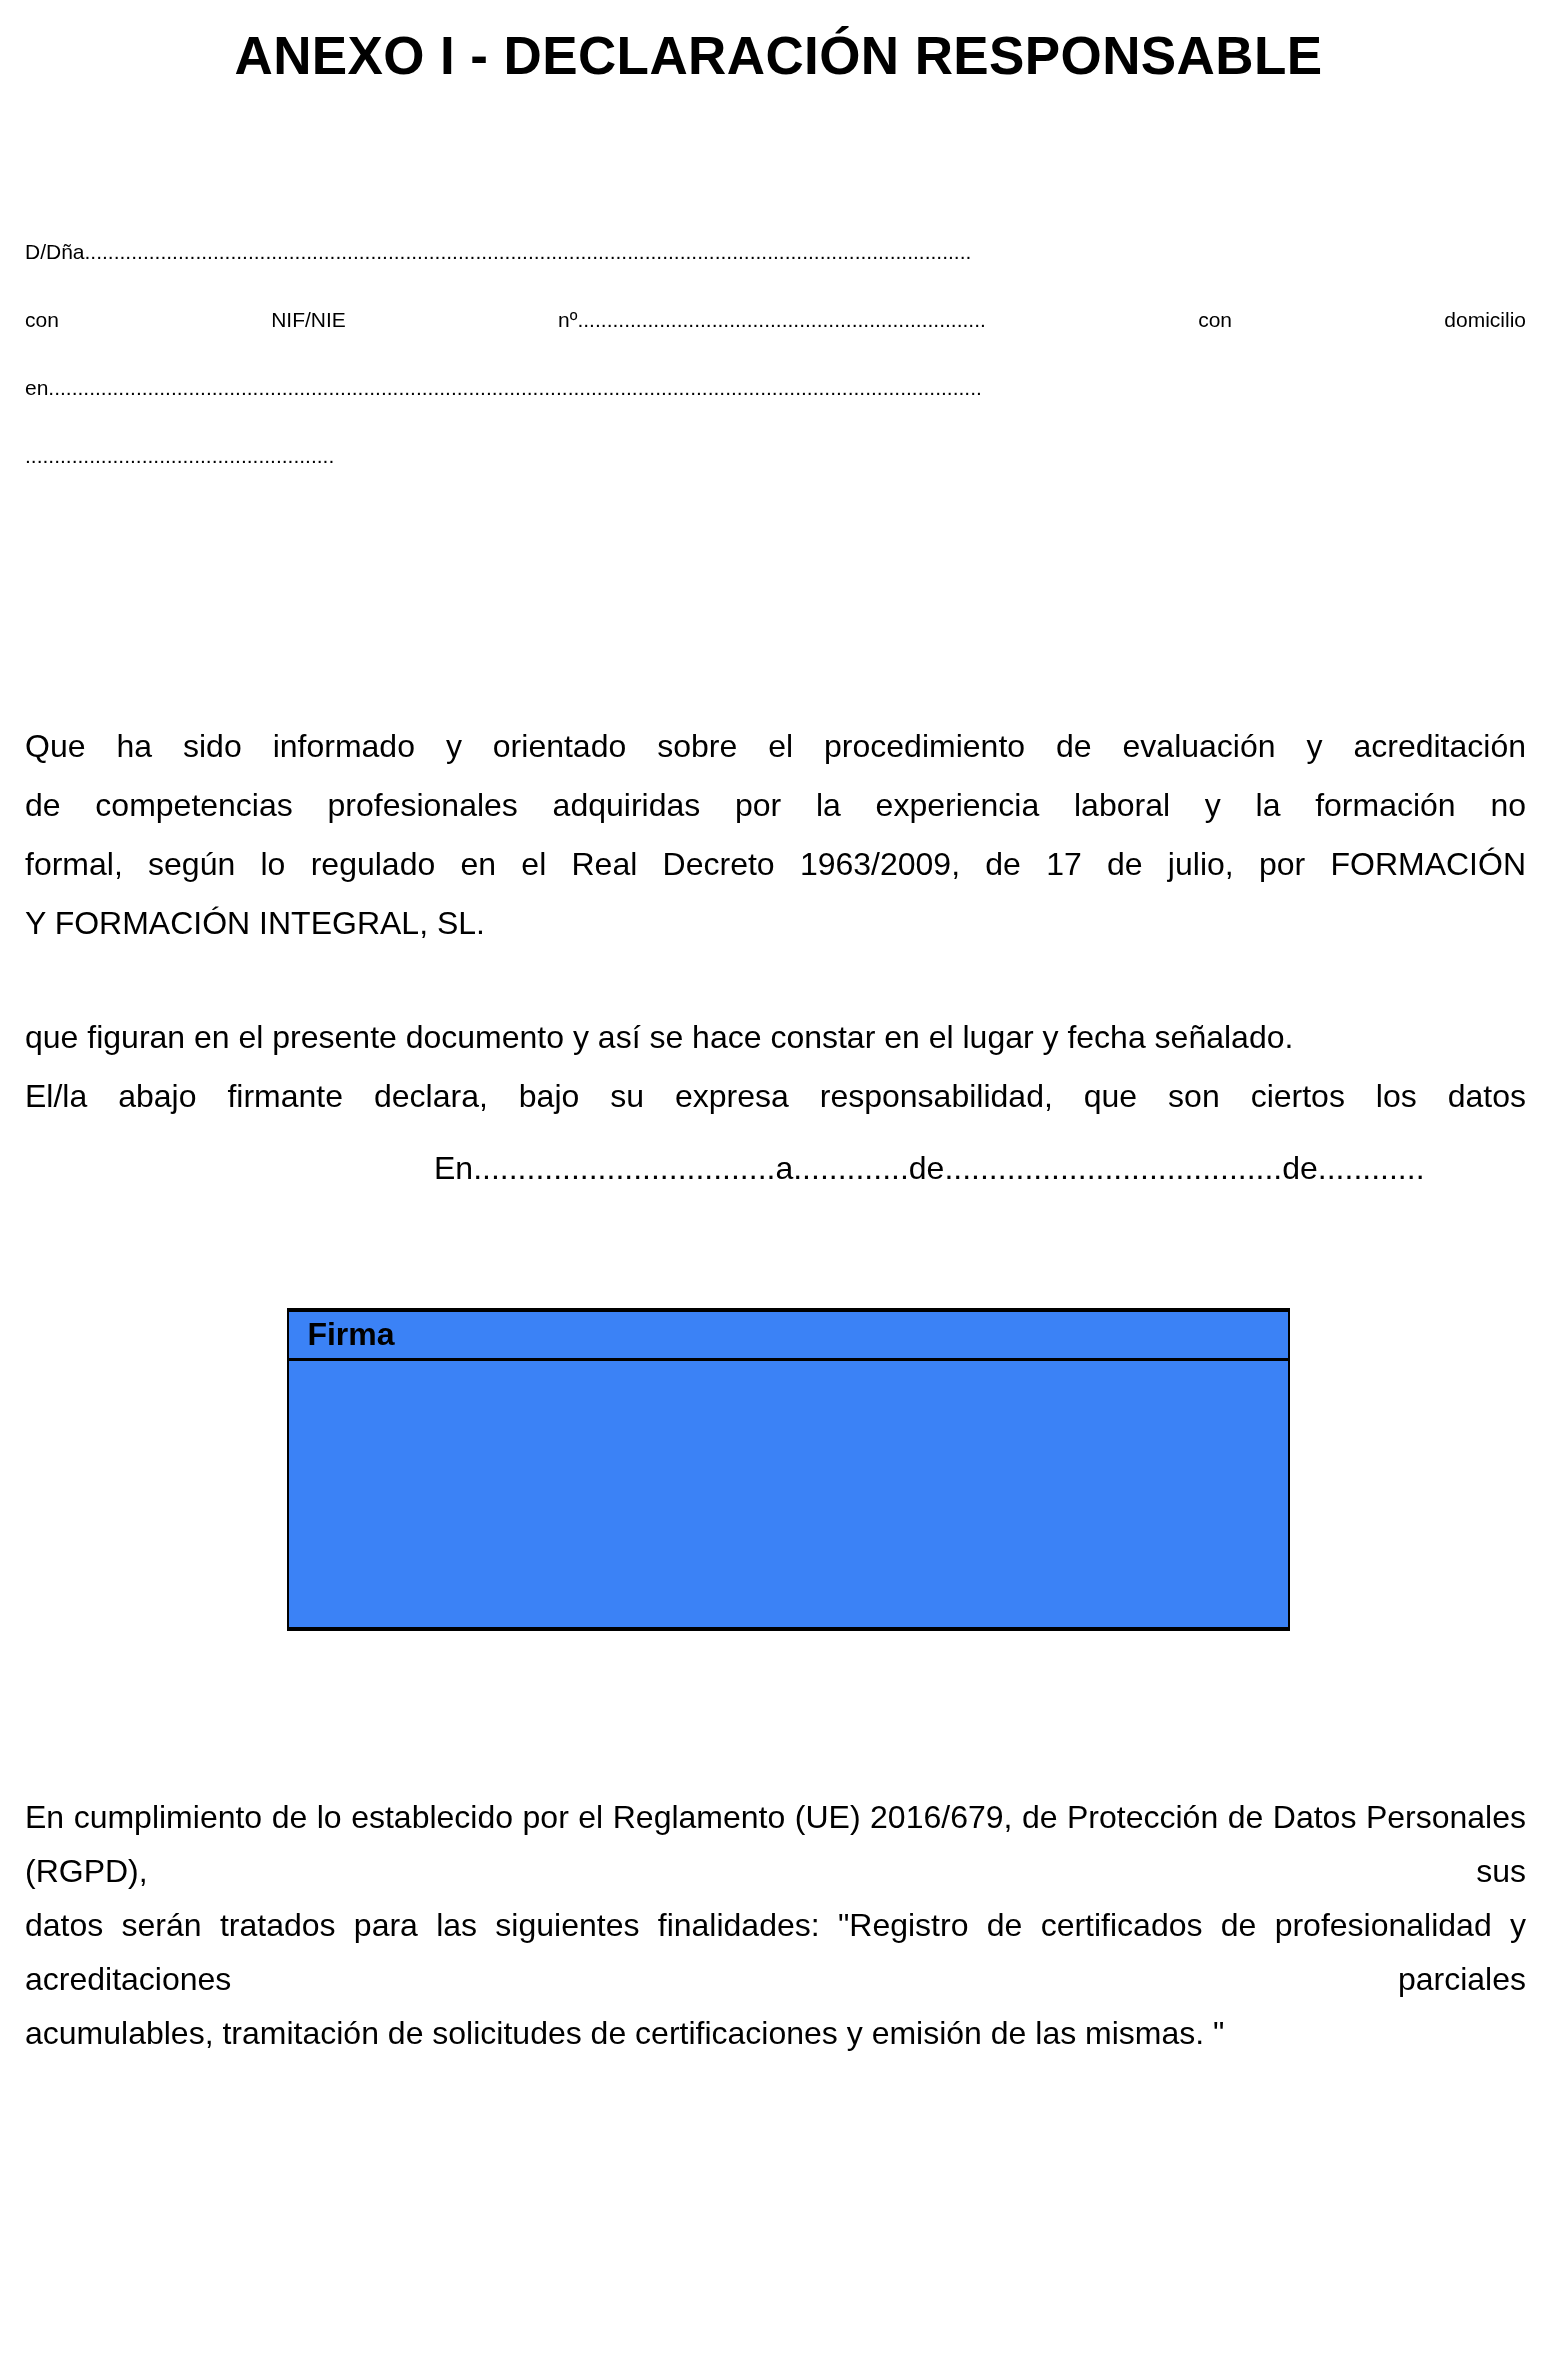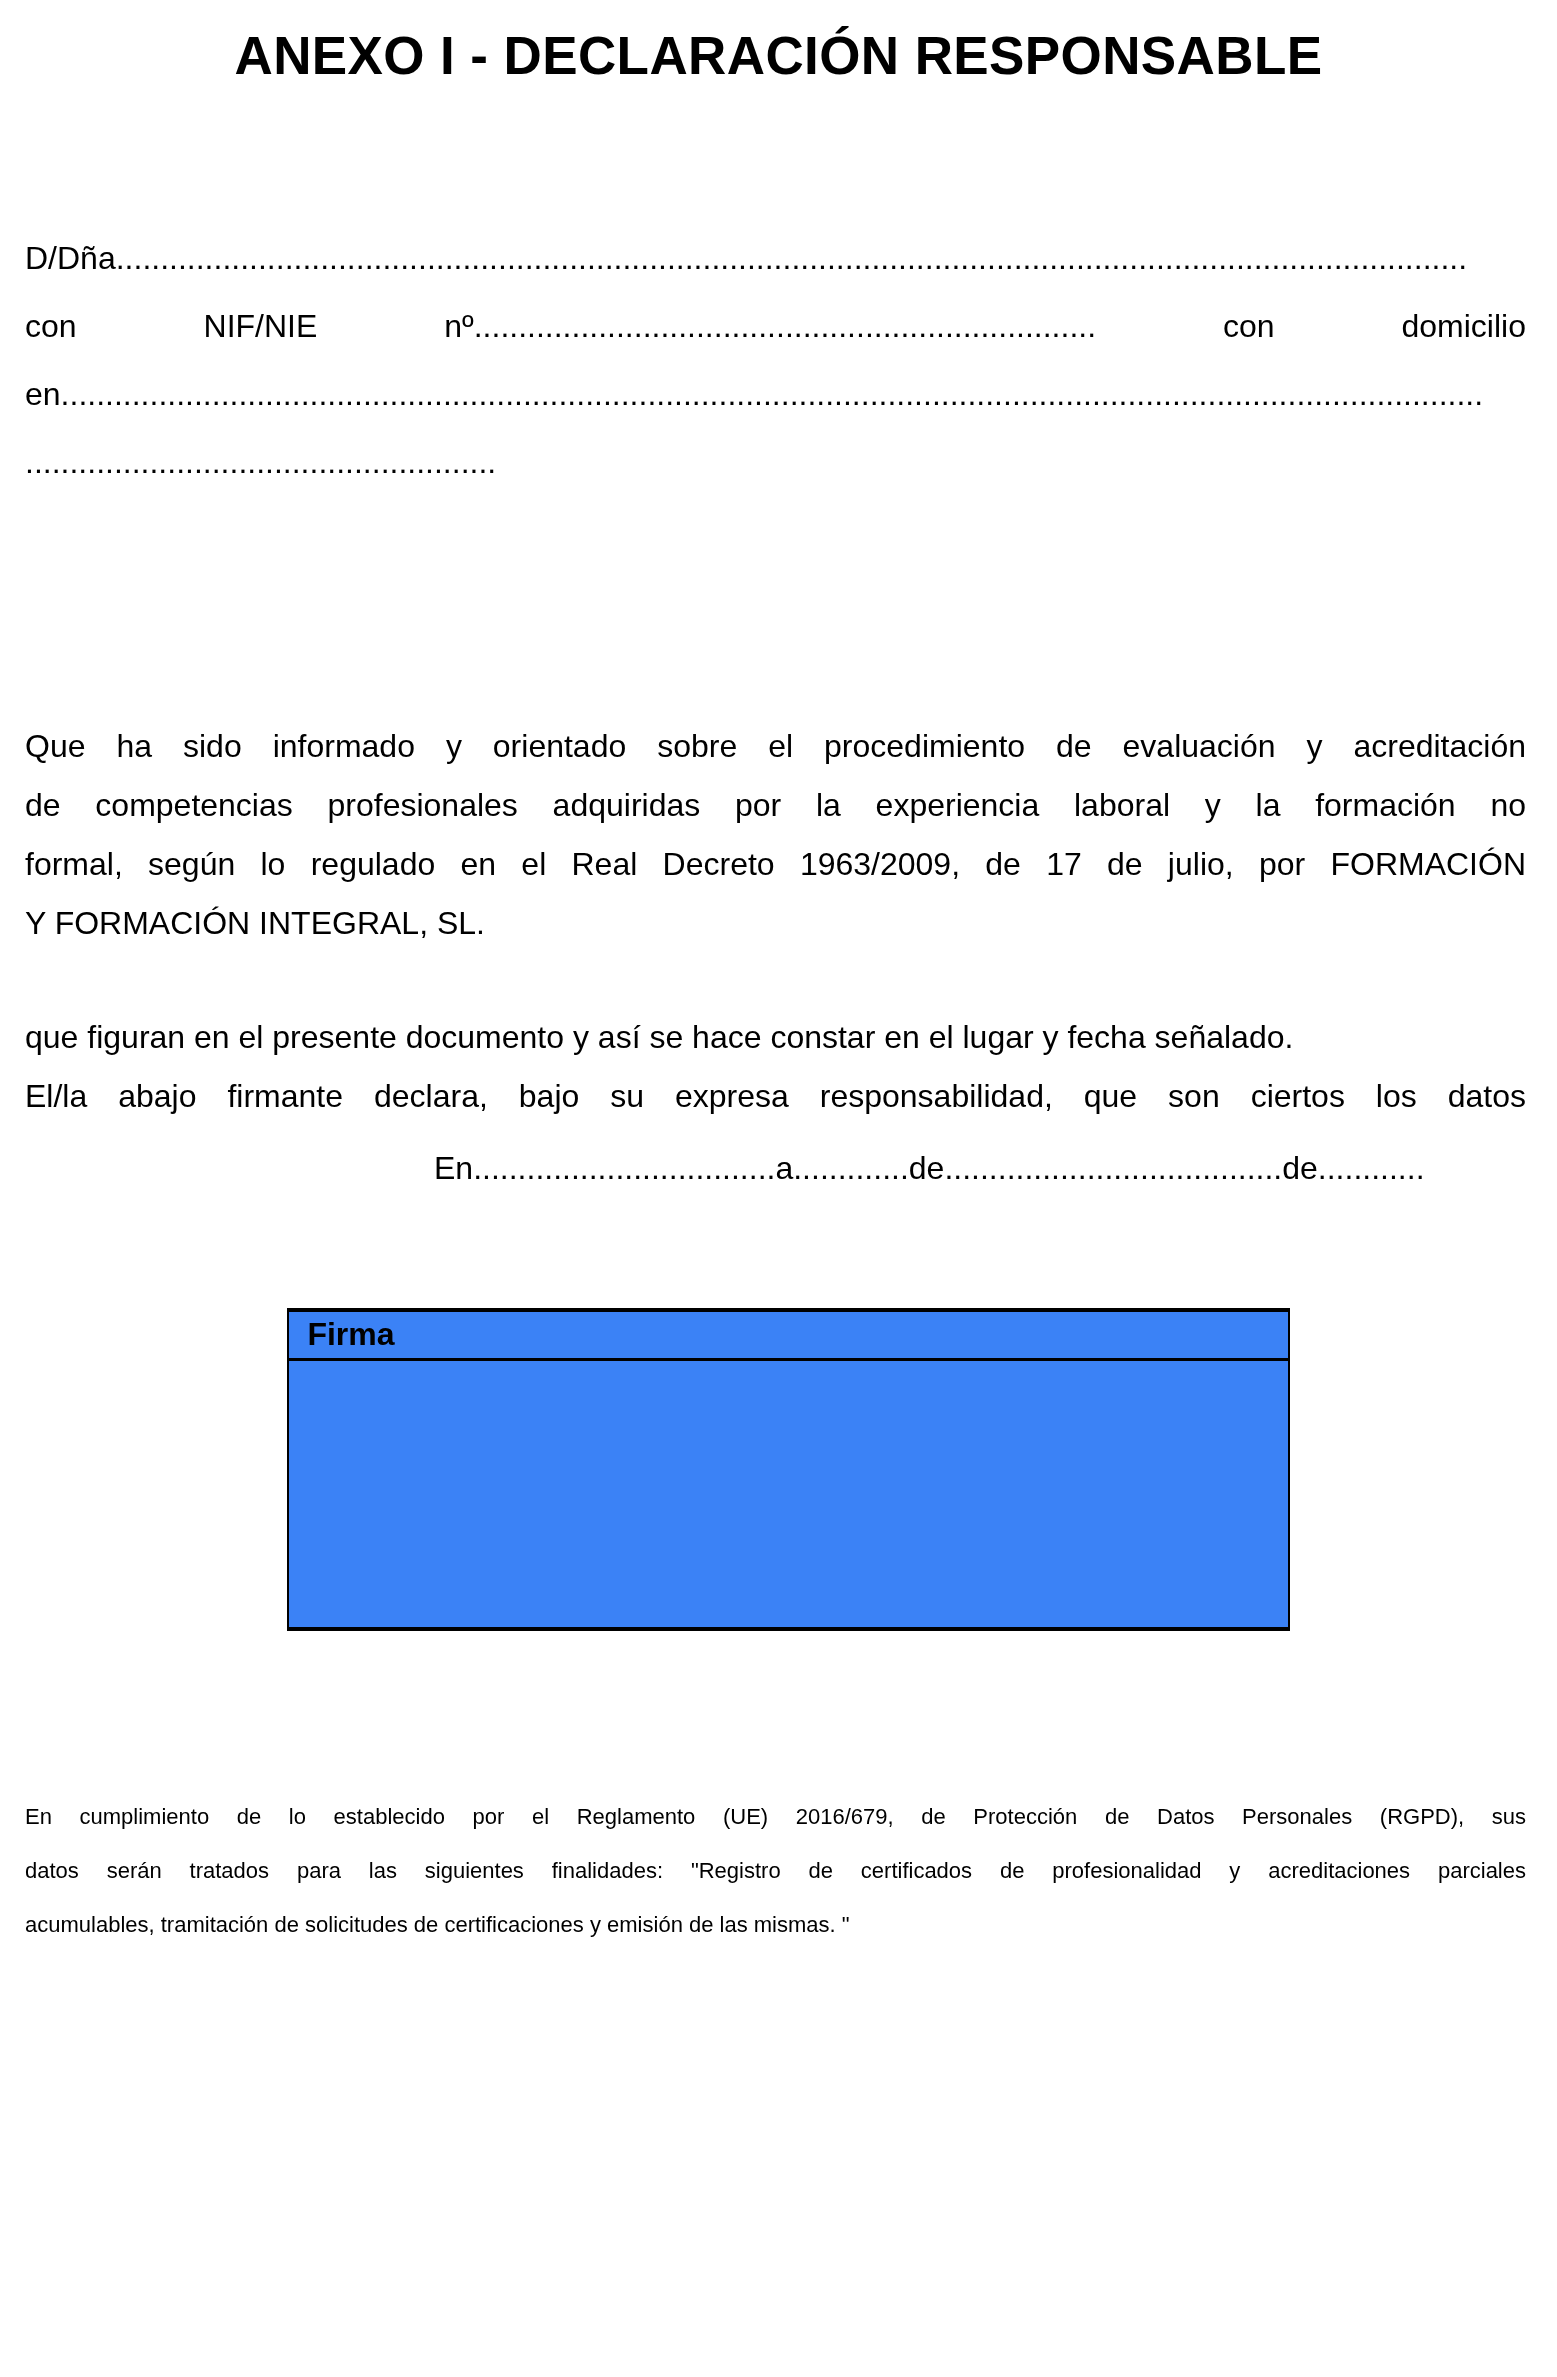--- a/index.html
+++ b/index.html
@@ -21,24 +21,24 @@
     top: 25px;
     left: 0;
     width: 100%;
     text-align: center;
     font-size: 53px;
     font-weight: bold;
     letter-spacing: 0.4px;
   }
   .open-block {
     position: absolute;
-    top: 224px;
+    top: 218px;
     left: 25px;
     width: 1501px;
-    font-size: 32px;
+    font-size: 21px;
   }
   .open-line {
     line-height: 68px;
     white-space: nowrap;
     overflow: hidden;
   }
   .nif-row {
     display: flex;
     justify-content: space-between;
     align-items: flex-start;
@@ -98,21 +98,21 @@
     font-weight: bold;
   }
   .firma-area {
     height: 268px;
   }
   .privacy {
     position: absolute;
     top: 1790px;
     left: 25px;
     width: 1501px;
-    font-size: 22px;
+    font-size: 32px;
   }
   .fline {
     line-height: 54px;
     text-align: justify;
     text-align-last: justify;
   }
   .fline-last {
     text-align: left;
     text-align-last: left;
   }

